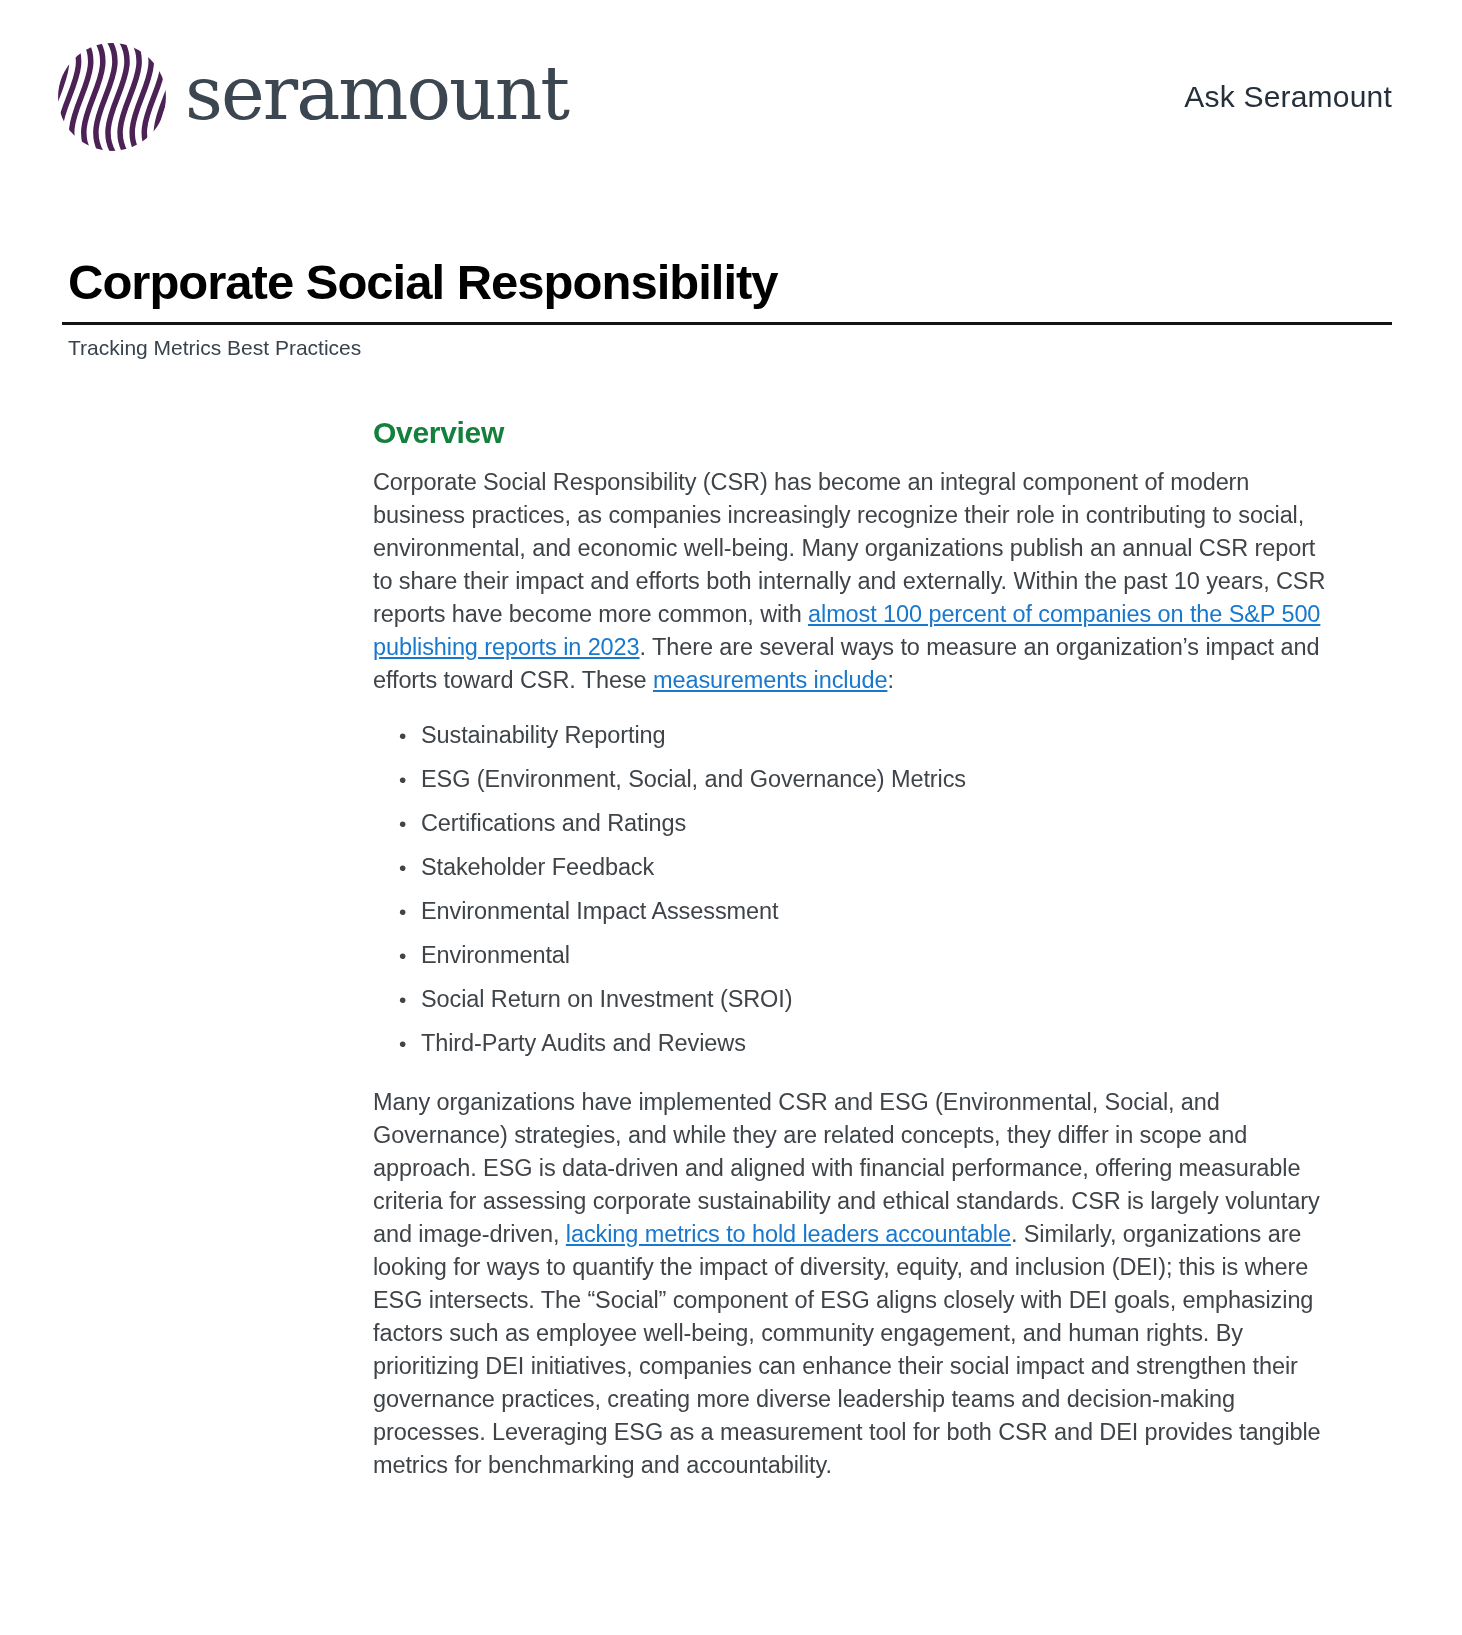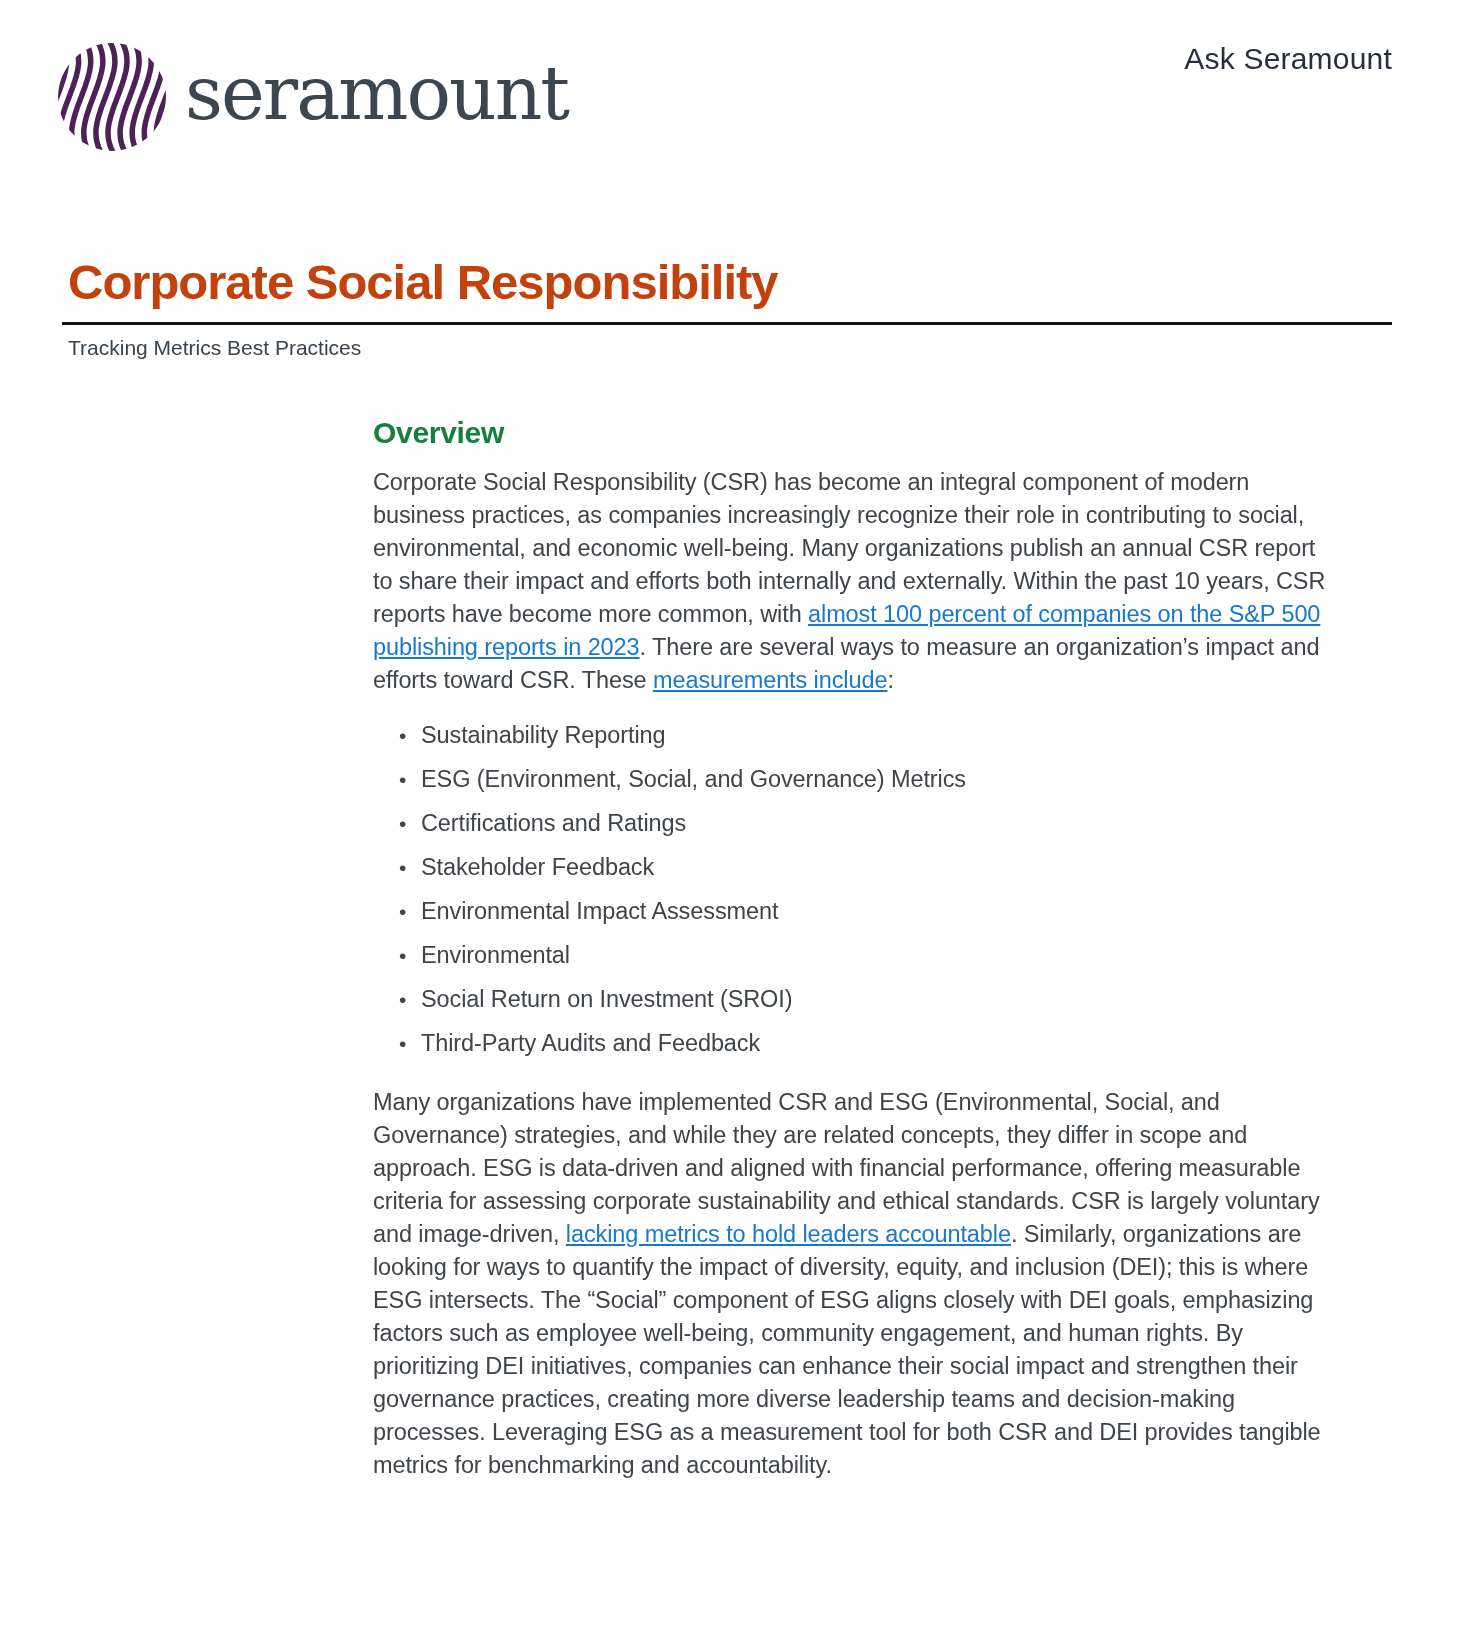--- a/index.html
+++ b/index.html
@@ -9,20 +9,21 @@
     height: 1635px;
     font-family: "Liberation Sans", sans-serif;
     overflow: hidden;
   }
   .page { width: 1462px; height: 1635px; background: #ffffff; position: relative; }
 
   
   .header {
     display: flex;
     justify-content: space-between;
+    align-items: center;
     padding: 42px 70px 0 57px;
   }
   .logo { display: flex; align-items: center; gap: 18px; }
   .logo-icon svg { width: 110px; height: 110px; display: block; }
   .logo-text {
     font-family: "DejaVu Serif", "Liberation Serif", serif;
     font-size: 74px;
     color: #3c4650;
     letter-spacing: -2px;
     line-height: 1;
@@ -35,21 +36,21 @@
     letter-spacing: 0.2px;
   }
 
   
   .title-block { margin: 104px 70px 0 62px; }
   .page-title {
     margin: 16px 0 0 6px;
     font-size: 49px;
     font-weight: 700;
     letter-spacing: -1px;
-    color: #c2410c;
+    color: #000000;
     line-height: 1.1;
   }
   .title-rule {
     border: 0;
     border-top: 3px solid #141414;
     margin: 12px 0 0 0;
   }
   .page-subtitle {
     margin: 10px 0 0 6px;
     font-size: 21px;
@@ -141,18 +142,18 @@
     <h2 class="section-heading">Overview</h2>
     <p class="para"><span>Corporate Social Responsibility (CSR) has become an integral component of modern business practices, as companies increasingly recognize their role in contributing to social, environmental, and economic well-being. Many organizations publish an annual CSR report to share their impact and efforts both internally and externally. Within the past 10 years, CSR reports have become more common, with </span><a href="#">almost 100 percent of companies on the S&amp;P 500 publishing reports in 2023</a><span>. There are several ways to measure an organization’s impact and efforts toward CSR. These </span><a href="#">measurements include</a><span>:</span></p>
     <ul class="bullet-list">
         <li>Sustainability Reporting</li>
         <li>ESG (Environment, Social, and Governance) Metrics</li>
         <li>Certifications and Ratings</li>
         <li>Stakeholder Feedback</li>
         <li>Environmental Impact Assessment</li>
         <li>Environmental</li>
         <li>Social Return on Investment (SROI)</li>
-        <li>Third-Party Audits and Feedback</li>
+        <li>Third-Party Audits and Reviews</li>
       </ul>
     <p class="para"><span>Many organizations have implemented CSR and ESG (Environmental, Social, and Governance) strategies, and while they are related concepts, they differ in scope and approach. ESG is data-driven and aligned with financial performance, offering measurable criteria for assessing corporate sustainability and ethical standards. CSR is largely voluntary and image-driven, </span><a href="#">lacking metrics to hold leaders accountable</a><span>. Similarly, organizations are looking for ways to quantify the impact of diversity, equity, and inclusion (DEI); this is where ESG intersects. The “Social” component of ESG aligns closely with DEI goals, emphasizing factors such as employee well-being, community engagement, and human rights. By prioritizing DEI initiatives, companies can enhance their social impact and strengthen their governance practices, creating more diverse leadership teams and decision-making processes. Leveraging ESG as a measurement tool for both CSR and DEI provides tangible metrics for benchmarking and accountability.</span></p>
   </section>
 
 </div>
 
 </body></html>

